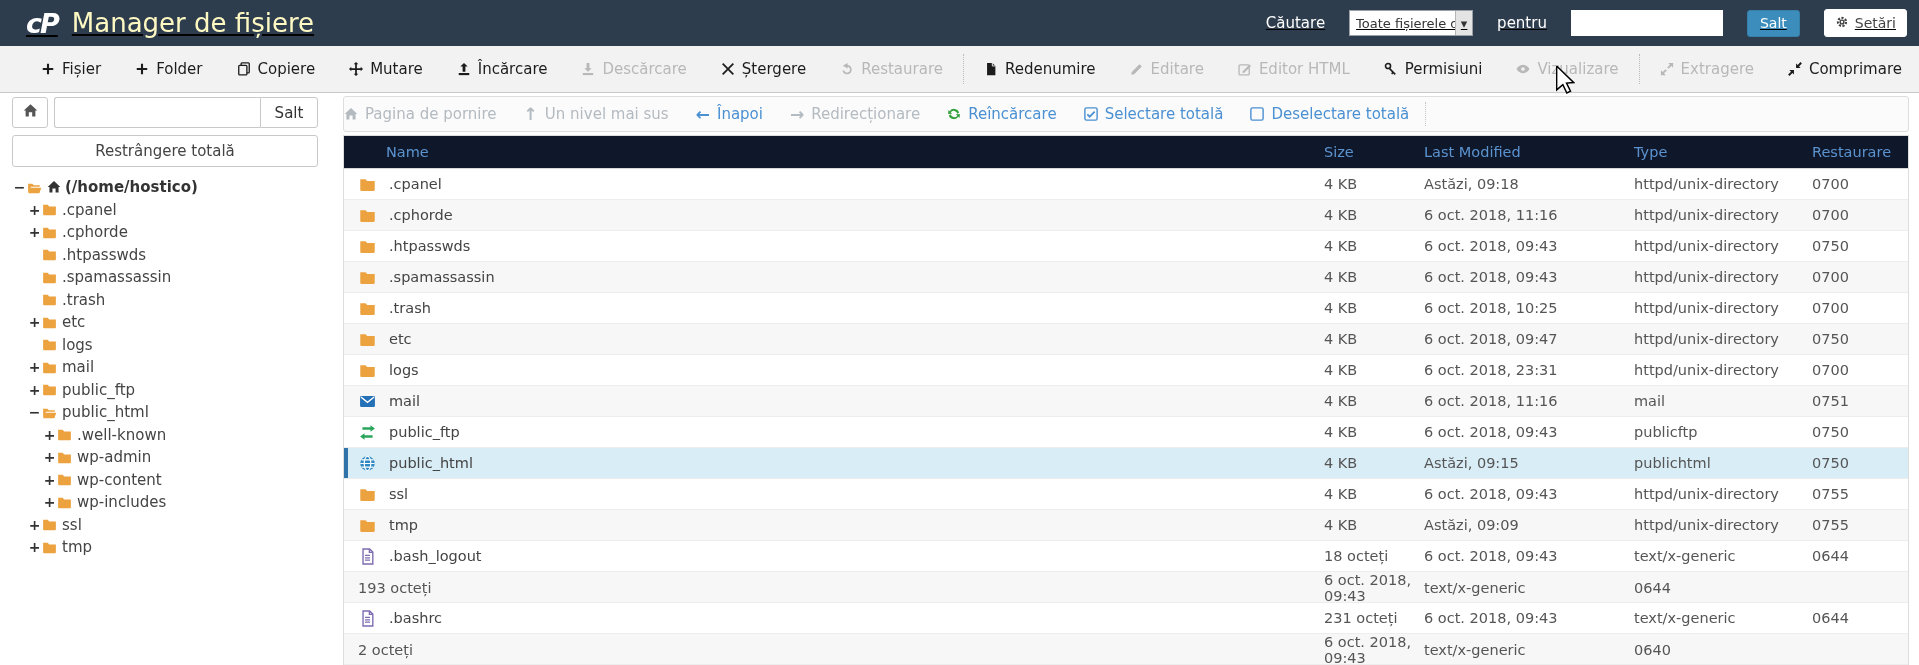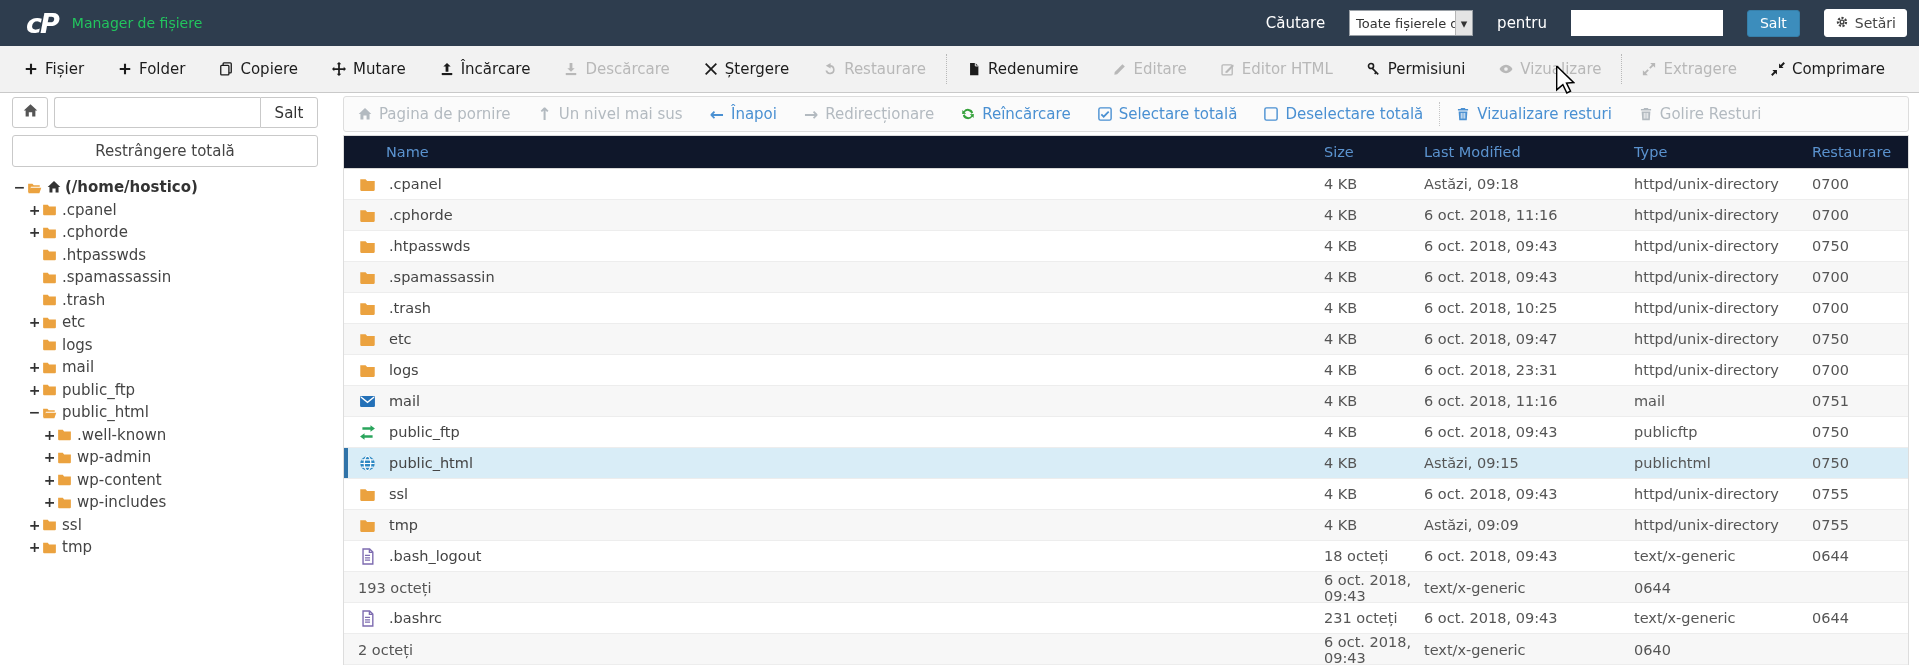--- a/index.html
+++ b/index.html
@@ -2,55 +2,55 @@
 <html><head>
 <meta charset="utf-8">
 <style>
   * { box-sizing: border-box; margin: 0; padding: 0; }
   html,body { width:1919px; height:665px; overflow:hidden; background:#fff;
     font-family:"DejaVu Sans","Liberation Sans",sans-serif; }
   #stage { position:relative; width:1919px; height:665px; }
 
   
   .topbar { position:absolute; left:0; top:0; width:1919px; height:46px;
-    background:#2e3d4e; display:flex; align-items:center; padding:0 12px; }
+    background:#2e3d4e; display:flex; align-items:center; padding:0 12px;text-decoration:underline; }
   .logo { font-style:italic; font-weight:900; font-size:27px; color:#fff; letter-spacing:-2px; margin:0 14px 0 14px; }
-  .apptitle { color:#22c55e; font-size:14px; font-weight:400; }
+  .apptitle { color:#fef9c3; font-size:26px; font-weight:400; }
   .top-right { margin-left:auto; display:flex; align-items:center; gap:24px; }
   .top-label { color:#fff; font-size:15px; }
   .scope-select { width:124px; height:26px; background:#fff; border:1px solid #9aa0a6;
     display:flex; align-items:center; font-size:13px; color:#333; cursor:pointer; }
   .scope-select .txt { flex:1; padding:0 6px; white-space:nowrap; overflow:hidden; }
   .scope-select .caretbox { width:17px; height:100%; background:#e4e4e4; border-left:1px solid #b5b5b5;
     display:flex; align-items:center; justify-content:center; color:#333; }
   .search-input { width:152px; height:26px; border:1px solid #fff; background:#fff; font-size:14px; padding:0 6px; }
   .btn-blue { height:27px; background:#3c8dbc; color:#fff; border:1px solid #367fa9; border-radius:3px;
     font-size:14px; padding:0 12px; display:flex; align-items:center; cursor:pointer; }
   .btn-settings { height:28px; background:#fff; color:#444; border:1px solid #fff; border-radius:3px;
     font-size:14px; padding:0 10px; display:flex; align-items:center; gap:6px; cursor:pointer; }
 
   
   .toolbar { position:absolute; left:0; top:46px; width:1919px; height:47px; background:#f2f2f2;
-    border-bottom:1px solid #c9c9c9; display:flex; align-items:center; padding-left:24px; }
+    border-bottom:1px solid #c9c9c9; display:flex; align-items:center; padding-left:24px;justify-content:center; }
   .tb-group { display:flex; align-items:center; gap:34px; }
   .tb-sep { width:1px; height:30px; border-left:1px dotted #b9b9b9; margin:0 20px; }
   .tb-btn { display:flex; align-items:center; gap:7px; font-size:15px; color:#1c1c1c; cursor:pointer; white-space:nowrap; }
   .tb-btn.disabled { color:#b8b8b8; cursor:default; }
   .tb-btn .ic { display:flex; align-items:center; }
 
   
   .pathbar { position:absolute; left:12px; top:97px; height:31px; display:flex; align-items:stretch; }
   .home-btn { width:36px; border:1px solid #c9c9c9; background:#fff; border-radius:3px; display:flex;
     align-items:center; justify-content:center; color:#555; cursor:pointer; margin-right:6px; }
   .path-group { display:flex; align-items:stretch; }
   .path-input { width:206px; border:1px solid #c9c9c9; border-right:none; background:#fff; font-size:14px; padding:0 8px; border-radius:3px 0 0 3px; }
   .path-go { width:58px; border:1px solid #c9c9c9; background:#fff; color:#333; font-size:15px;
     display:flex; align-items:center; justify-content:center; border-radius:0 3px 3px 0; cursor:pointer; }
   .navbox { position:absolute; left:343px; top:96px; width:1566px; height:36px; background:#fbfbfb;
-    border:1px solid #ddd; border-radius:3px; display:flex; align-items:center; padding-left:14px; }
+    border:1px solid #ddd; border-radius:3px; display:flex; align-items:center; }
   .nv-group { display:flex; align-items:center; gap:27px; }
   .nv-sep { width:1px; height:24px; border-left:1px dotted #c5c5c5; margin:0 16px; }
   .nv-btn { display:flex; align-items:center; gap:7px; font-size:15px; cursor:pointer; white-space:nowrap; }
   .nv-btn.link { color:#4a90d2; }
   .nv-btn.disabled { color:#b3bac0; cursor:default; }
   .nv-btn .ic { display:flex; align-items:center; }
   .nv-btn .ic.green { color:#35a13b; }
   .arrowtxt { font-size:17px; font-weight:bold; line-height:1; }
 
   
@@ -314,40 +314,20 @@
         <div class="nv-btn link">
           <span class="ic">
             <svg viewBox="0 0 16 16" width="14" height="14" fill="currentColor">
               <rect x="1" y="1" width="14" height="14" rx="1.8" fill="none" stroke="currentColor" stroke-width="1.6"></rect>
             </svg>
           </span>
           <span>Deselectare totală</span>
         </div>
       </div>
       <div class="nv-sep"></div>
-      <div class="nv-group">
-        <div class="nv-btn link">
-          <span class="ic">
-            <svg viewBox="0 0 16 16" width="14" height="14" fill="currentColor">
-              <path d="M5.8 1h4.4l.6 1.2h3V4H2.2V2.2h3zM3 5h10l-.7 10H3.7z"></path>
-              <path d="M6 6.8v6.4M8 6.8v6.4M10 6.8v6.4" stroke="#fbfbfb" stroke-width="1" fill="none"></path>
-            </svg>
-          </span>
-          <span>Vizualizare resturi</span>
-        </div>
-        <div class="nv-btn disabled">
-          <span class="ic">
-            <svg viewBox="0 0 16 16" width="14" height="14" fill="currentColor">
-              <path d="M5.8 1h4.4l.6 1.2h3V4H2.2V2.2h3zM3 5h10l-.7 10H3.7z"></path>
-              <path d="M6 6.8v6.4M8 6.8v6.4M10 6.8v6.4" stroke="#fbfbfb" stroke-width="1" fill="none"></path>
-            </svg>
-          </span>
-          <span>Golire Resturi</span>
-        </div>
-      </div>
     </div>
 
   <div class="collapse-btn">Restrângere totală</div>
   <div class="tree" id="tree">
       <div class="tree-item bold" style="padding-left: 0px;">
         <span class="exp">−</span>
         <span class="tic">
           <svg viewBox="0 0 16 16" width="15" height="15" fill="currentColor">
             <path d="M1.2 13.2V4h4.6l1.4 1.6h6.4v1.6H4.2l-1.8 6z"></path>
             <path d="M3.6 8.2h11.6l-2 5.8H1.6z"></path>

